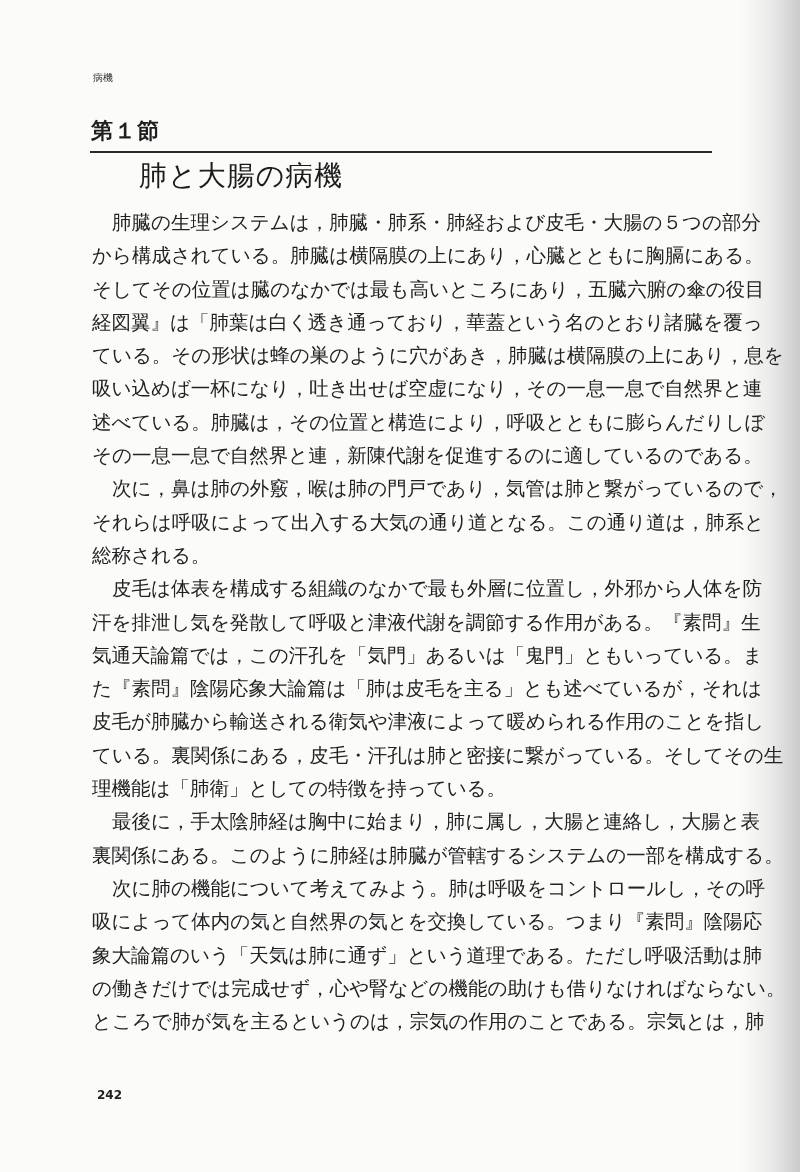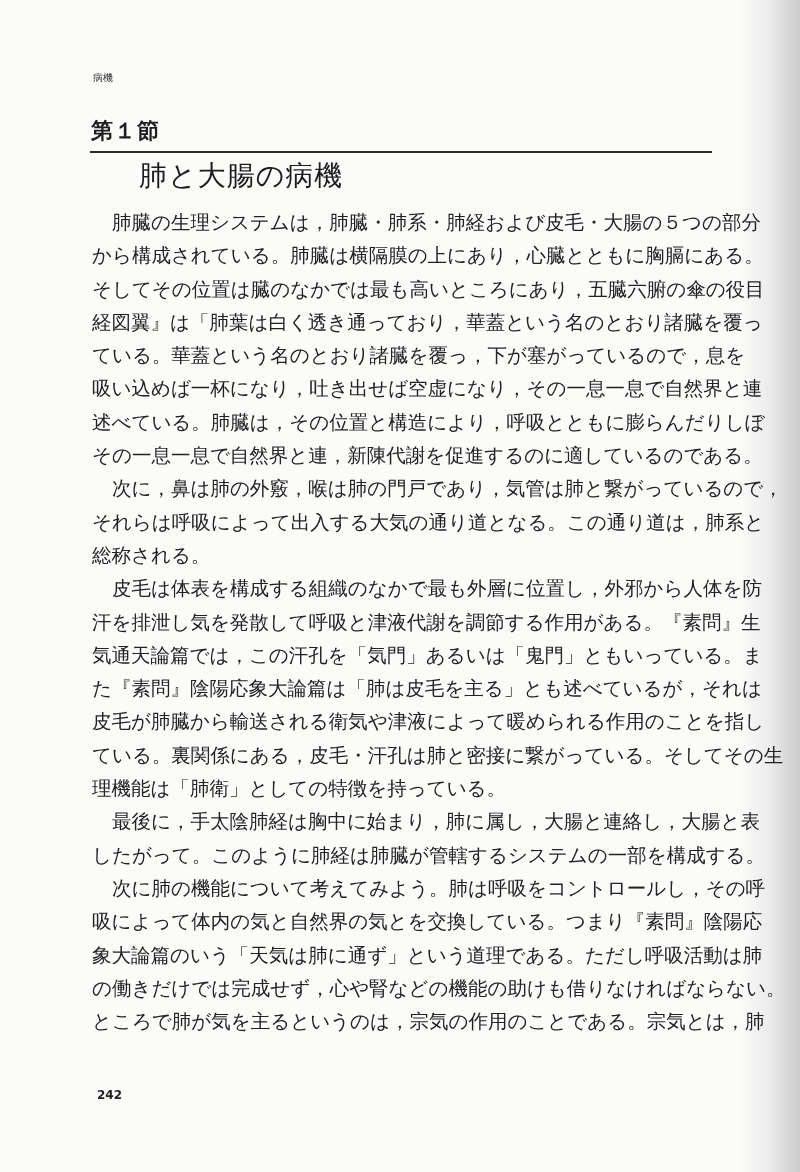--- a/index.html
+++ b/index.html
@@ -104,36 +104,36 @@
 
 <div class="section-number">第１節</div>
 <div class="section-rule"></div>
 <div class="section-title">肺と大腸の病機</div>
 
 <div class="body-text">
   <div class="line indent">肺臓の生理システムは，肺臓・肺系・肺経および皮毛・大腸の５つの部分</div>
   <div class="line">から構成されている。肺臓は横隔膜の上にあり，心臓とともに胸膈にある。</div>
   <div class="line">そしてその位置は臓のなかでは最も高いところにあり，五臓六腑の傘の役目</div>
   <div class="line">経図翼』は「肺葉は白く透き通っており，華蓋という名のとおり諸臓を覆っ</div>
-  <div class="line">ている。華蓋という名のとおり諸臓を覆っ，下が塞がっているので，息を</div>
+  <div class="line">ている。その形状は蜂の巣のように穴があき，肺臓は横隔膜の上にあり，息を</div>
   <div class="line">吸い込めば一杯になり，吐き出せば空虚になり，その一息一息で自然界と連</div>
   <div class="line">述べている。肺臓は，その位置と構造により，呼吸とともに膨らんだりしぼ</div>
   <div class="line">その一息一息で自然界と連，新陳代謝を促進するのに適しているのである。</div>
   <div class="line indent">次に，鼻は肺の外竅，喉は肺の門戸であり，気管は肺と繋がっているので，</div>
   <div class="line">それらは呼吸によって出入する大気の通り道となる。この通り道は，肺系と</div>
   <div class="line last">総称される。</div>
   <div class="line indent">皮毛は体表を構成する組織のなかで最も外層に位置し，外邪から人体を防</div>
   <div class="line">汗を排泄し気を発散して呼吸と津液代謝を調節する作用がある。『素問』生</div>
   <div class="line">気通天論篇では，この汗孔を「気門」あるいは「鬼門」ともいっている。ま</div>
   <div class="line">た『素問』陰陽応象大論篇は「肺は皮毛を主る」とも述べているが，それは</div>
   <div class="line">皮毛が肺臓から輸送される衛気や津液によって暖められる作用のことを指し</div>
   <div class="line">ている。裏関係にある，皮毛・汗孔は肺と密接に繋がっている。そしてその生</div>
   <div class="line last">理機能は「肺衛」としての特徴を持っている。</div>
   <div class="line indent">最後に，手太陰肺経は胸中に始まり，肺に属し，大腸と連絡し，大腸と表</div>
-  <div class="line">したがって。このように肺経は肺臓が管轄するシステムの一部を構成する。</div>
+  <div class="line">裏関係にある。このように肺経は肺臓が管轄するシステムの一部を構成する。</div>
   <div class="line indent">次に肺の機能について考えてみよう。肺は呼吸をコントロールし，その呼</div>
   <div class="line">吸によって体内の気と自然界の気とを交換している。つまり『素問』陰陽応</div>
   <div class="line">象大論篇のいう「天気は肺に通ず」という道理である。ただし呼吸活動は肺</div>
   <div class="line">の働きだけでは完成せず，心や腎などの機能の助けも借りなければならない。</div>
   <div class="line">ところで肺が気を主るというのは，宗気の作用のことである。宗気とは，肺</div>
 </div>
 
 <div class="page-number">242</div>
 
 </body></html>

